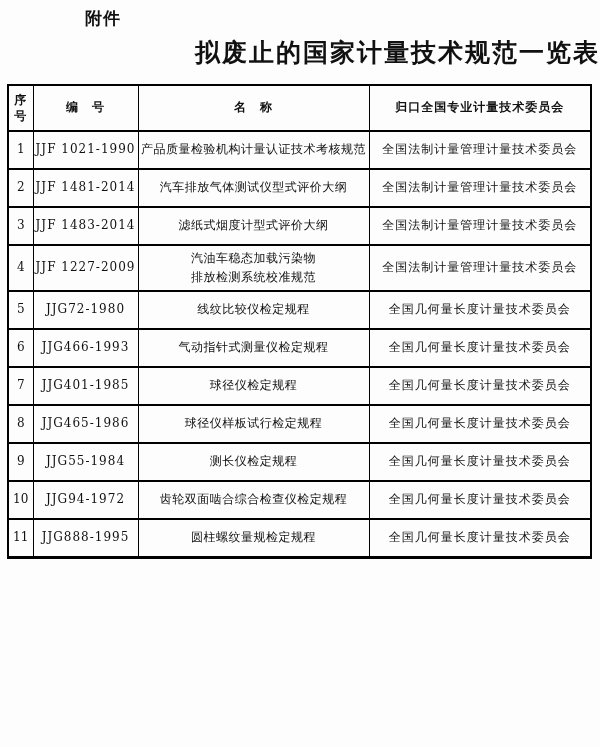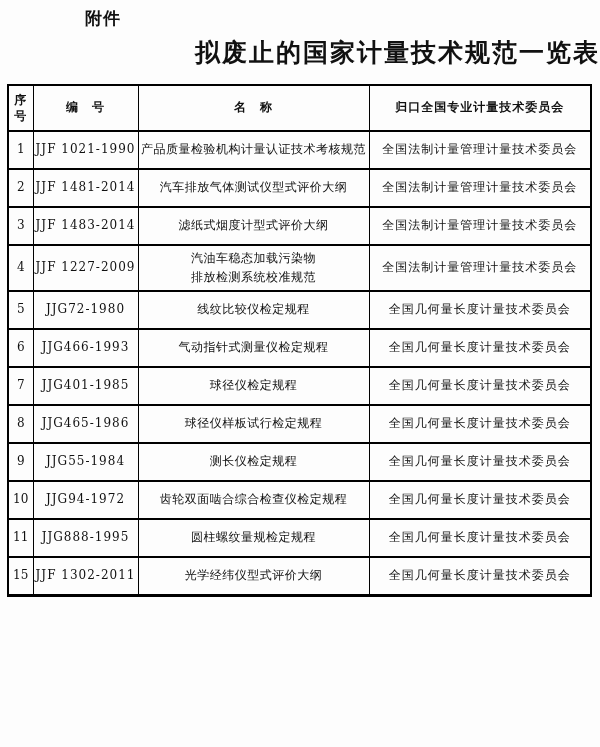--- a/index.html
+++ b/index.html
@@ -151,20 +151,14 @@
       <td class="cell-code">JJG94-1972</td>
       <td class="cell-name">齿轮双面啮合综合检查仪检定规程</td>
       <td class="cell-committee">全国几何量长度计量技术委员会</td>
     </tr>
     <tr>
       <td class="cell-index">11</td>
       <td class="cell-code">JJG888-1995</td>
       <td class="cell-name">圆柱螺纹量规检定规程</td>
       <td class="cell-committee">全国几何量长度计量技术委员会</td>
     </tr>
-    <tr>
-      <td class="cell-index">15</td>
-      <td class="cell-code">JJF 1302-2011</td>
-      <td class="cell-name">光学经纬仪型式评价大纲</td>
-      <td class="cell-committee">全国几何量长度计量技术委员会</td>
-    </tr>
   </tbody>
 </table>
 
 </body></html>

